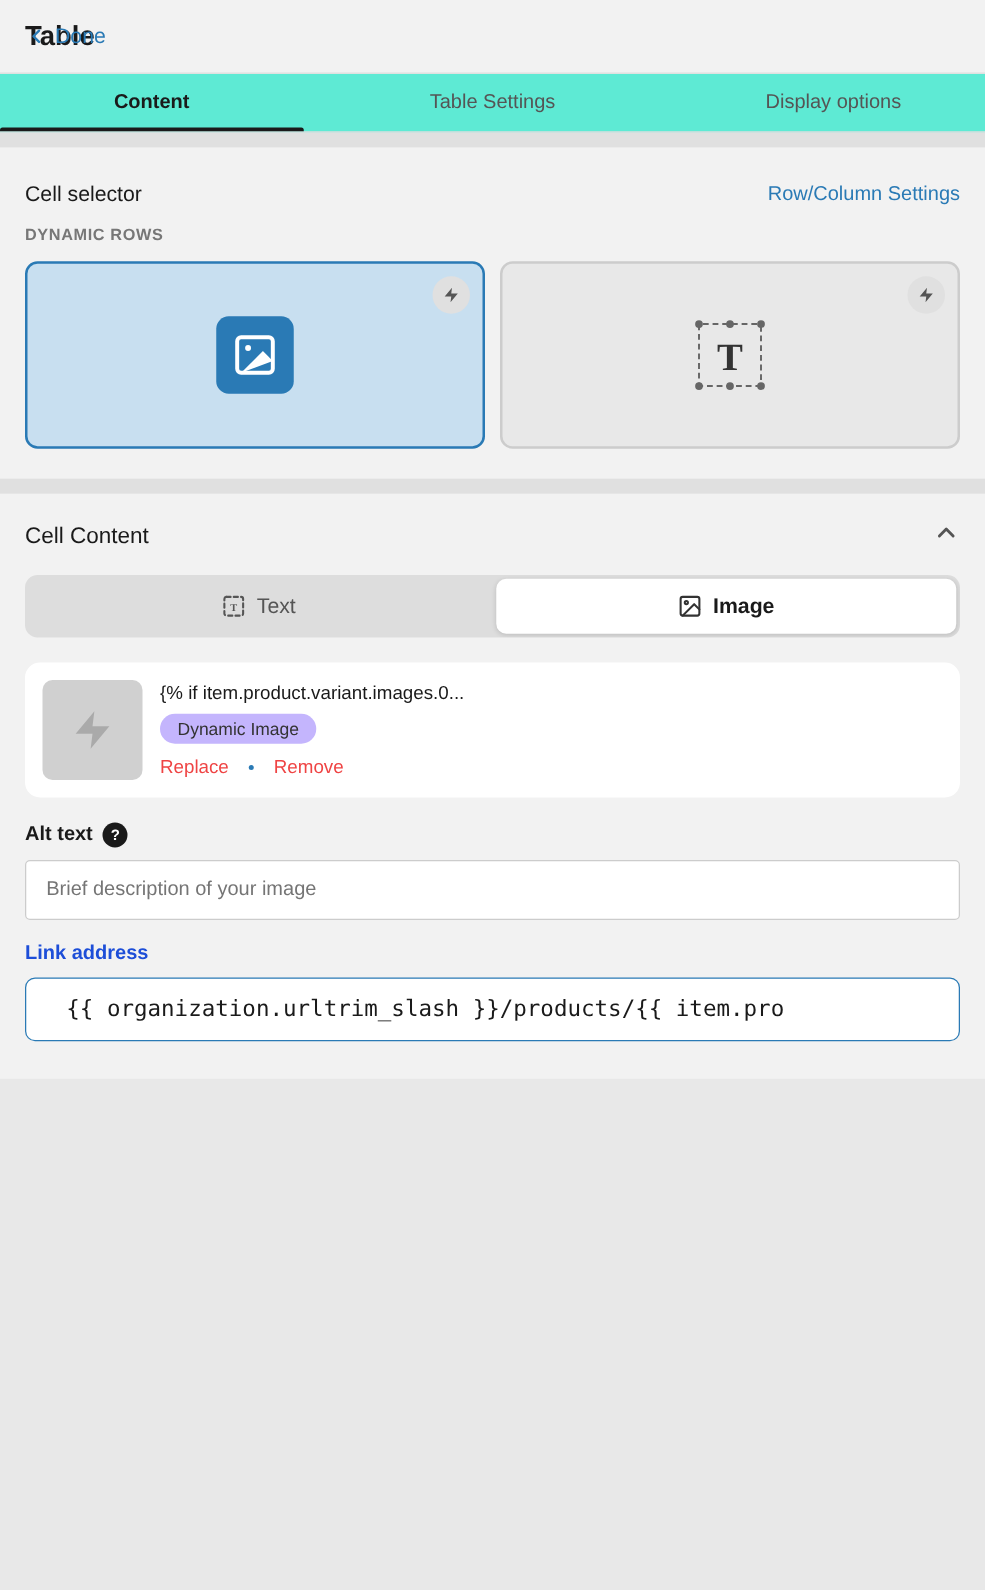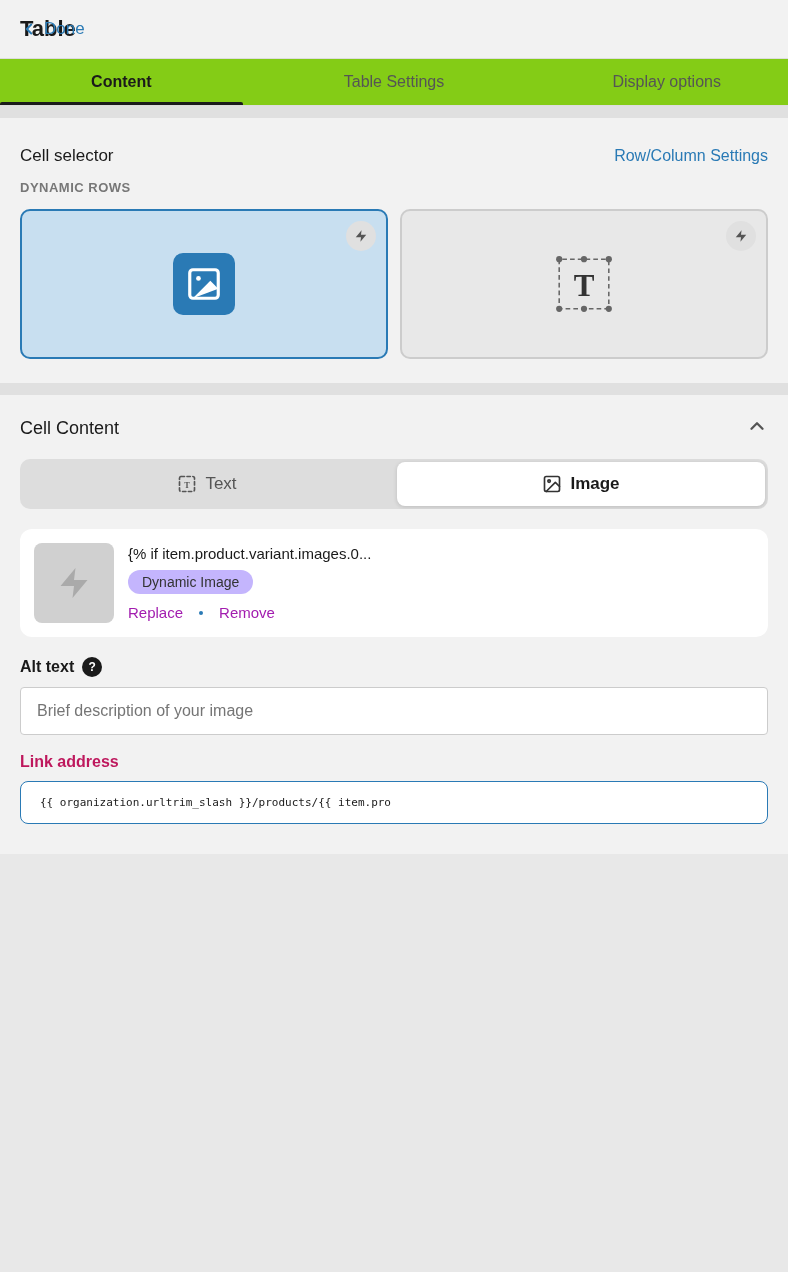--- a/index.html
+++ b/index.html
@@ -37,21 +37,21 @@
       height: 18px;
     }
     .header-title {
       font-size: 22px;
       font-weight: 700;
       color: #1a1a1a;
     }
 
     
     .tabs {
-      background: #84cc16;
+      background: #5eead4;
       display: flex;
       border-bottom: 1px solid #ddd;
       gap: 30px;
     }
     .tab {
       flex: 1;
       text-align: center;
       padding: 14px 10px;
       font-size: 16px;
       color: #555;
@@ -273,21 +273,21 @@
       color: #333;
       margin-bottom: 10px;
     }
     .image-actions {
       display: flex;
       gap: 16px;
       align-items: center;
     }
     .image-action-link {
       font-size: 15px;
-      color: #a21caf;
+      color: #ef4444;
       cursor: pointer;
     }
     .image-action-dot {
       width: 4px;
       height: 4px;
       background: #2a7ab5;
       border-radius: 50%;
     }
 
     
@@ -327,29 +327,29 @@
       outline: none;
     }
 
     
     .link-address-section {
       margin-bottom: 10px;
     }
     .link-address-label {
       font-size: 16px;
       font-weight: 600;
-      color: #be185d;
+      color: #1d4ed8;
       margin-bottom: 10px;
     }
     .link-address-input {
       width: 100%;
       border: 1.5px solid #2a7ab5;
       border-radius: 8px;
-      padding: 14px 19px;
-      font-size: 11px;
+      padding: 14px 32px;
+      font-size: 18px;
       color: #1a1a1a;
       background: white;
       outline: none;
       font-family: monospace;
     }
   </style>
 </head>
 <body>
 
 <div class="header">

